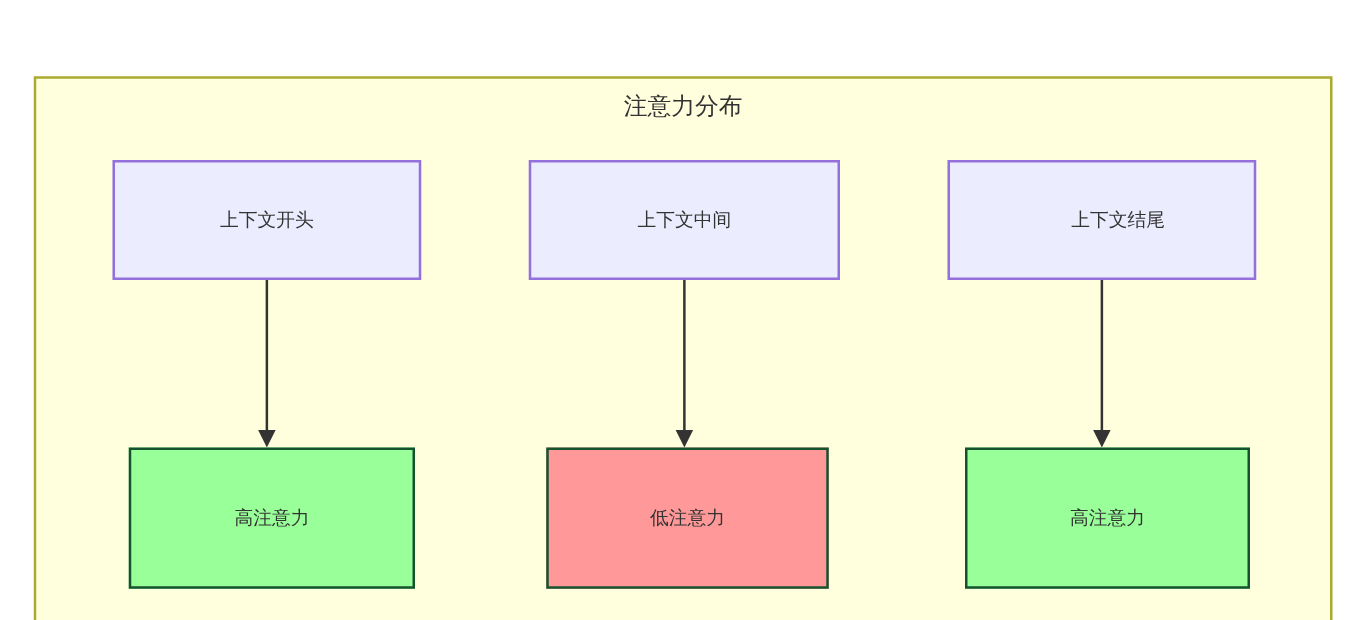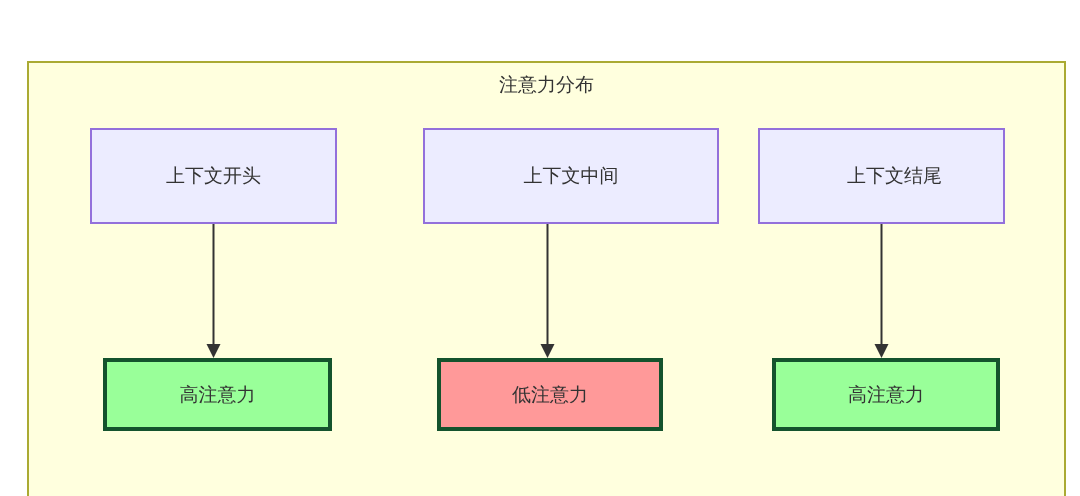--- a/index.html
+++ b/index.html
@@ -35,39 +35,39 @@
     text-align: center;
     font-size: 19px;
     color: #333333;
   }
   .node {
     position: absolute;
     display: flex;
     align-items: center;
     justify-content: center;
     box-sizing: border-box;
-    font-size: 19px;
+    font-size: 15px;
     color: #333333;
   }
   .node-context {
     background: #ECECFF;
     border: 2px solid #9370DB;
     height: 96px;
     top: 65px;
   }
   .node-result {
-    border: 4px solid #14532d;
-    height: 73px;
+    border: 2px solid #14532d;
+    height: 113px;
     top: 295px;
   }
   .node-high { background: #99FF99; }
   .node-low  { background: #FF9999; }
 
   .ctx-0 { left: 61px;  width: 247px; }
-  .ctx-1 { left: 394px; width: 296px; }
+  .ctx-1 { left: 394px; width: 249px; }
   .ctx-2 { left: 729px; width: 247px; padding-left: 26px; }
 
   .res-0 { left: 74px;  width: 229px; }
   .res-1 { left: 408px; width: 226px; }
   .res-2 { left: 743px; width: 228px; }
 
   .arrows-layer {
     position: absolute;
     left: 0;
     top: 0;

